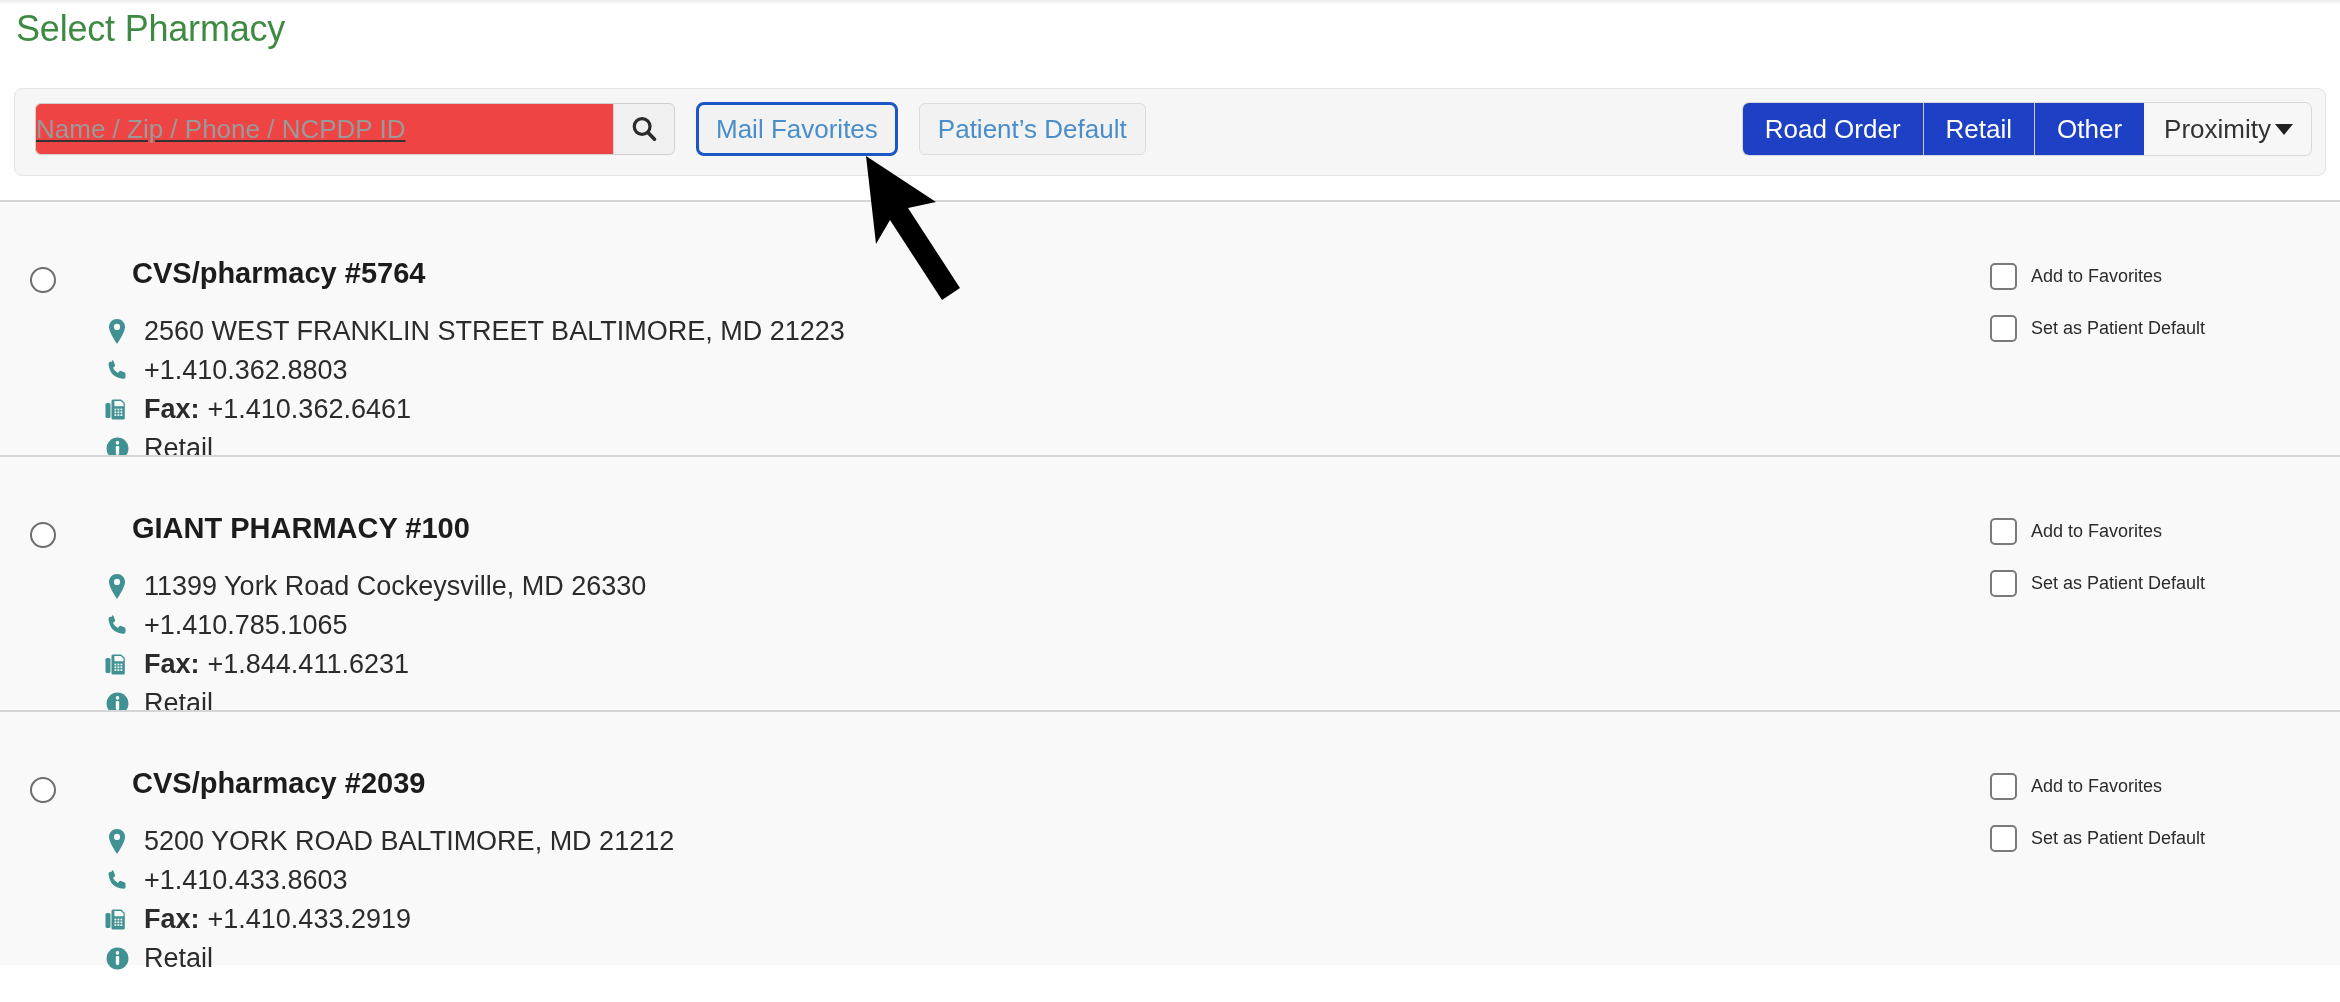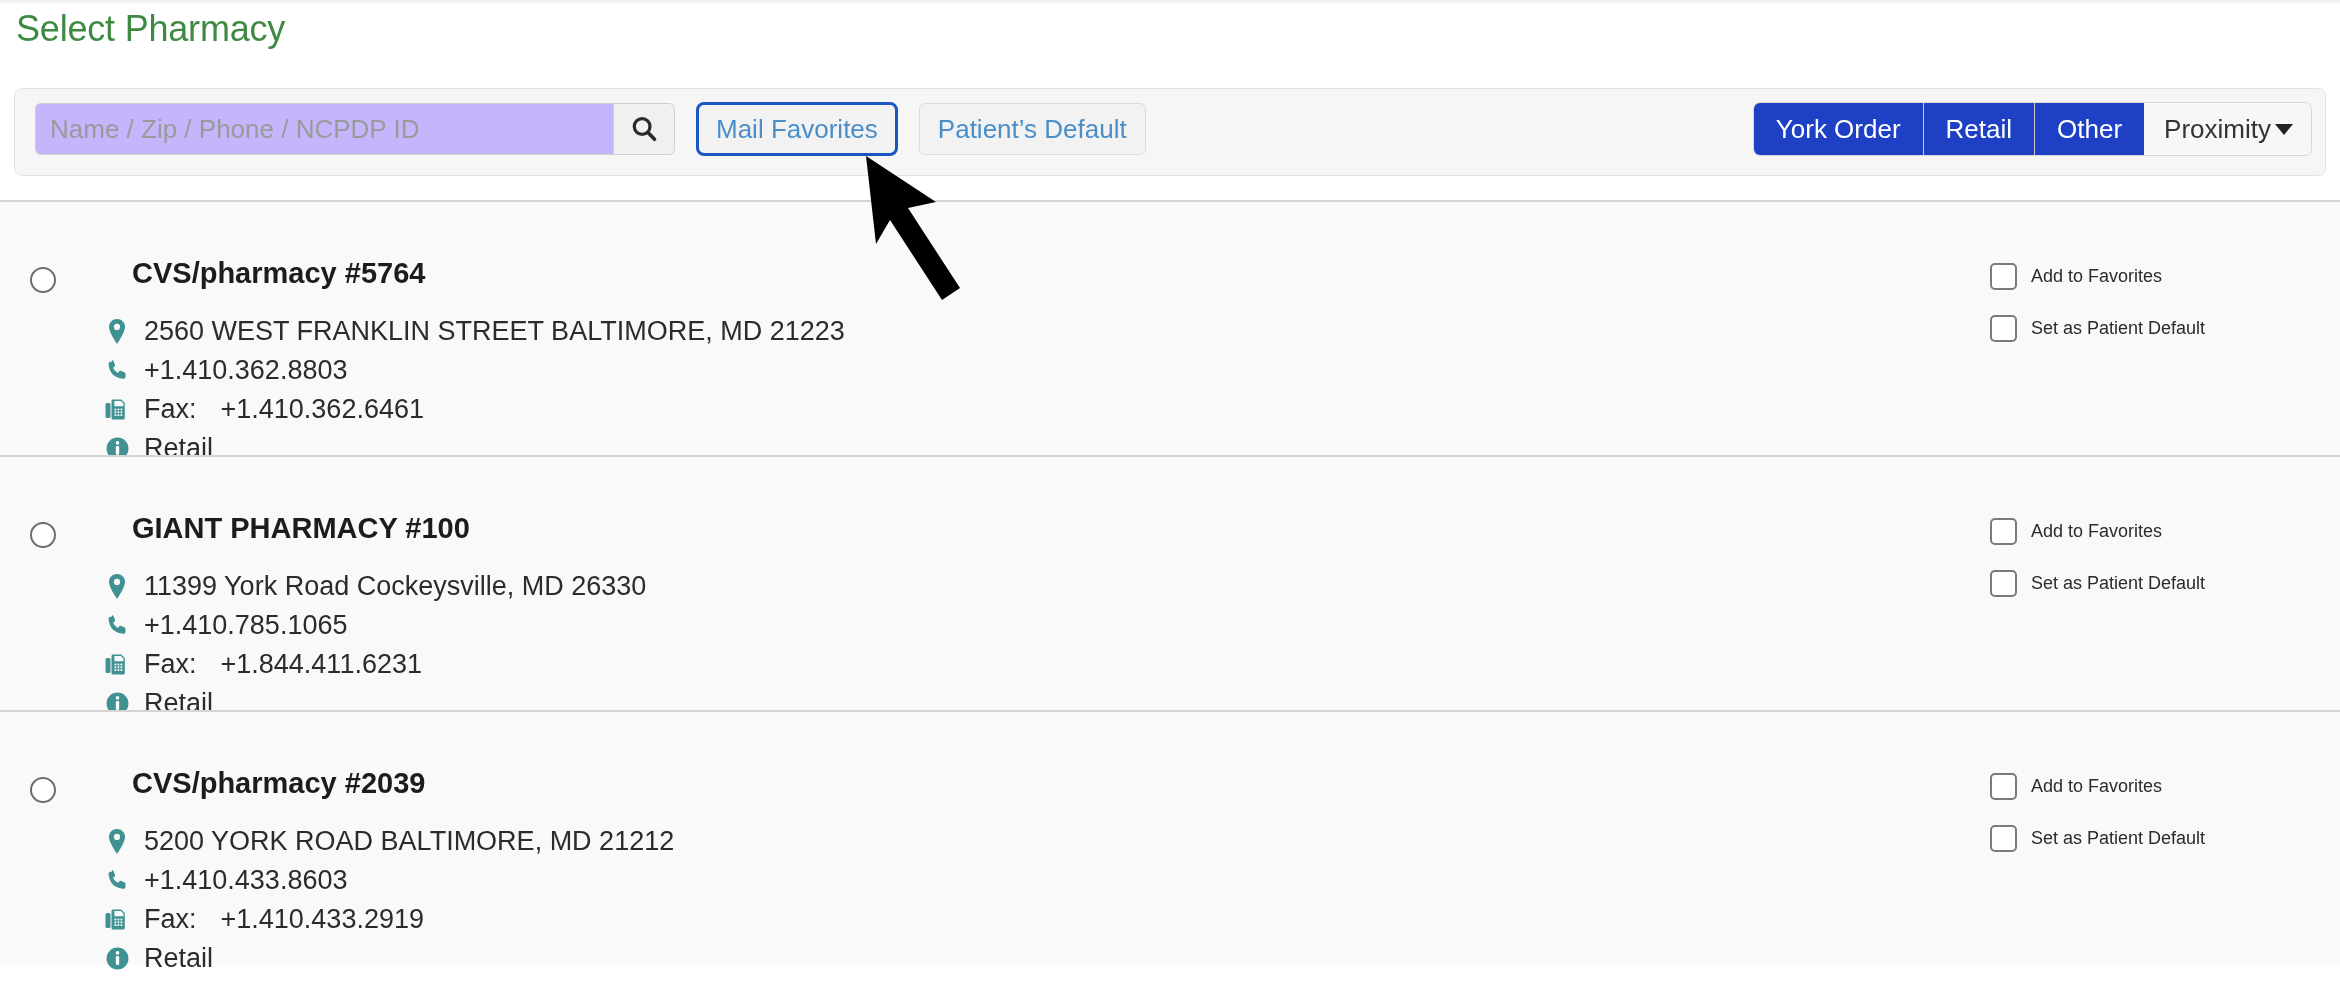--- a/index.html
+++ b/index.html
@@ -46,26 +46,27 @@
     position: absolute;
     left: 20px; top: 14px;
     display: flex; align-items: center;
   }
   .search-group { display: flex; align-items: stretch; }
   .search-input {
     width: 578px; height: 52px;
     border: 1px solid #cfcfcf;
     border-right: none;
     border-radius: 6px 0 0 6px;
-    background: #c4b5fd;
+    background: #ef4444;
     font-family: "Liberation Sans", sans-serif;
     font-size: 26px;
     color: #333;
-    padding: 0 14px;
+    padding: 0 0;
     outline: none;
+    text-decoration: underline;
   }
   .search-input::placeholder { color: #9a9a9a; }
   .search-btn {
     width: 62px; height: 52px;
     background: #f0f0f0;
     border: 1px solid #cfcfcf;
     border-radius: 0 6px 6px 0;
     display: flex; align-items: center; justify-content: center;
     cursor: pointer;
     padding: 0;
@@ -172,21 +173,21 @@
     height: 39px;
     font-size: 27px;
     color: #2b2b2b;
     white-space: nowrap;
   }
   .dline .ico {
     width: 34px; min-width: 34px;
     display: flex; align-items: center; justify-content: center;
     margin-right: 10px;
   }
-  .dline b { font-weight: normal; margin-right: 24px; }
+  .dline b { font-weight: bold; margin-right: 8px; }
 
   .checks {
     position: absolute;
     right: 0; top: 48px;
     width: 350px;
   }
   .chk-row {
     display: flex; align-items: center;
     height: 52px;
     font-size: 18px;
@@ -233,21 +234,21 @@
           </span>
         </button>
       </div>
 
       <button class="tb-btn focused">Mail Favorites</button>
 
       <button class="tb-btn">Patient’s Default</button>
     </div>
 
     <div class="toolbar-right">
-      <button class="seg">York Order</button>
+      <button class="seg">Road Order</button>
       <button class="seg">Retail</button>
       <button class="seg last">Other</button>
       <button class="seg-drop">
         <span>Proximity</span>
         <span class="caret"></span>
       </button>
     </div>
   </div>
 
   <div class="results">

